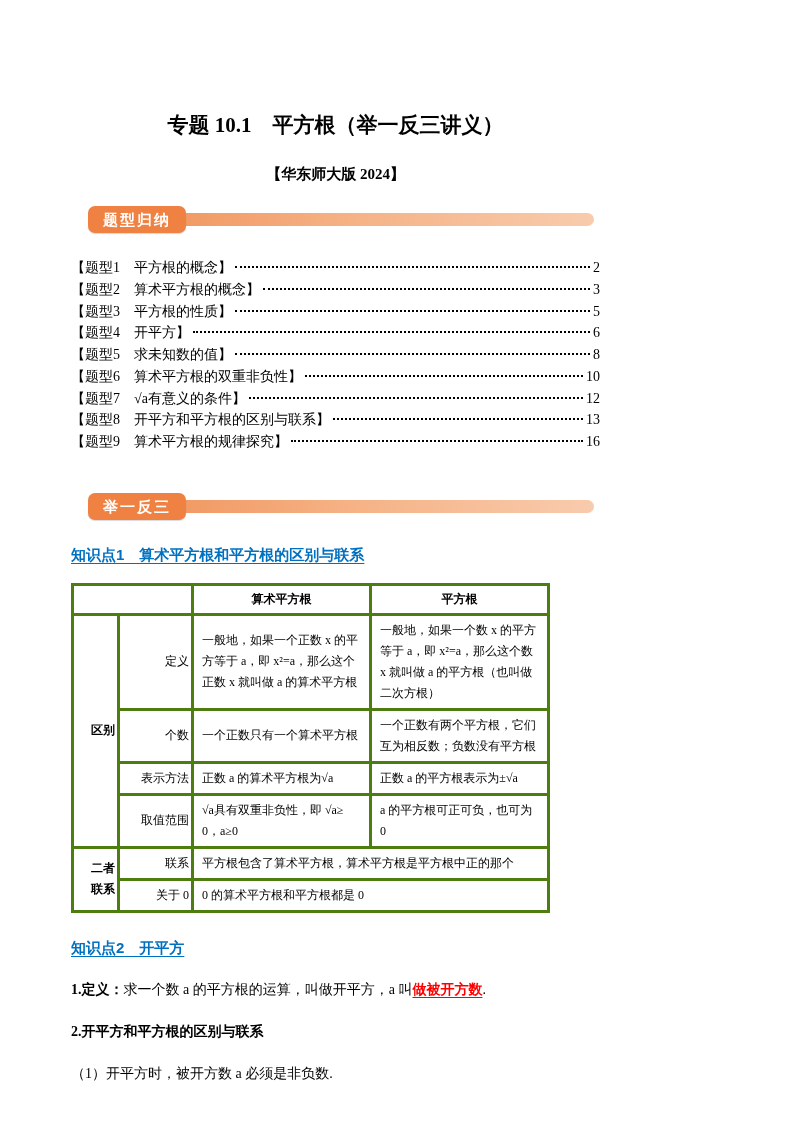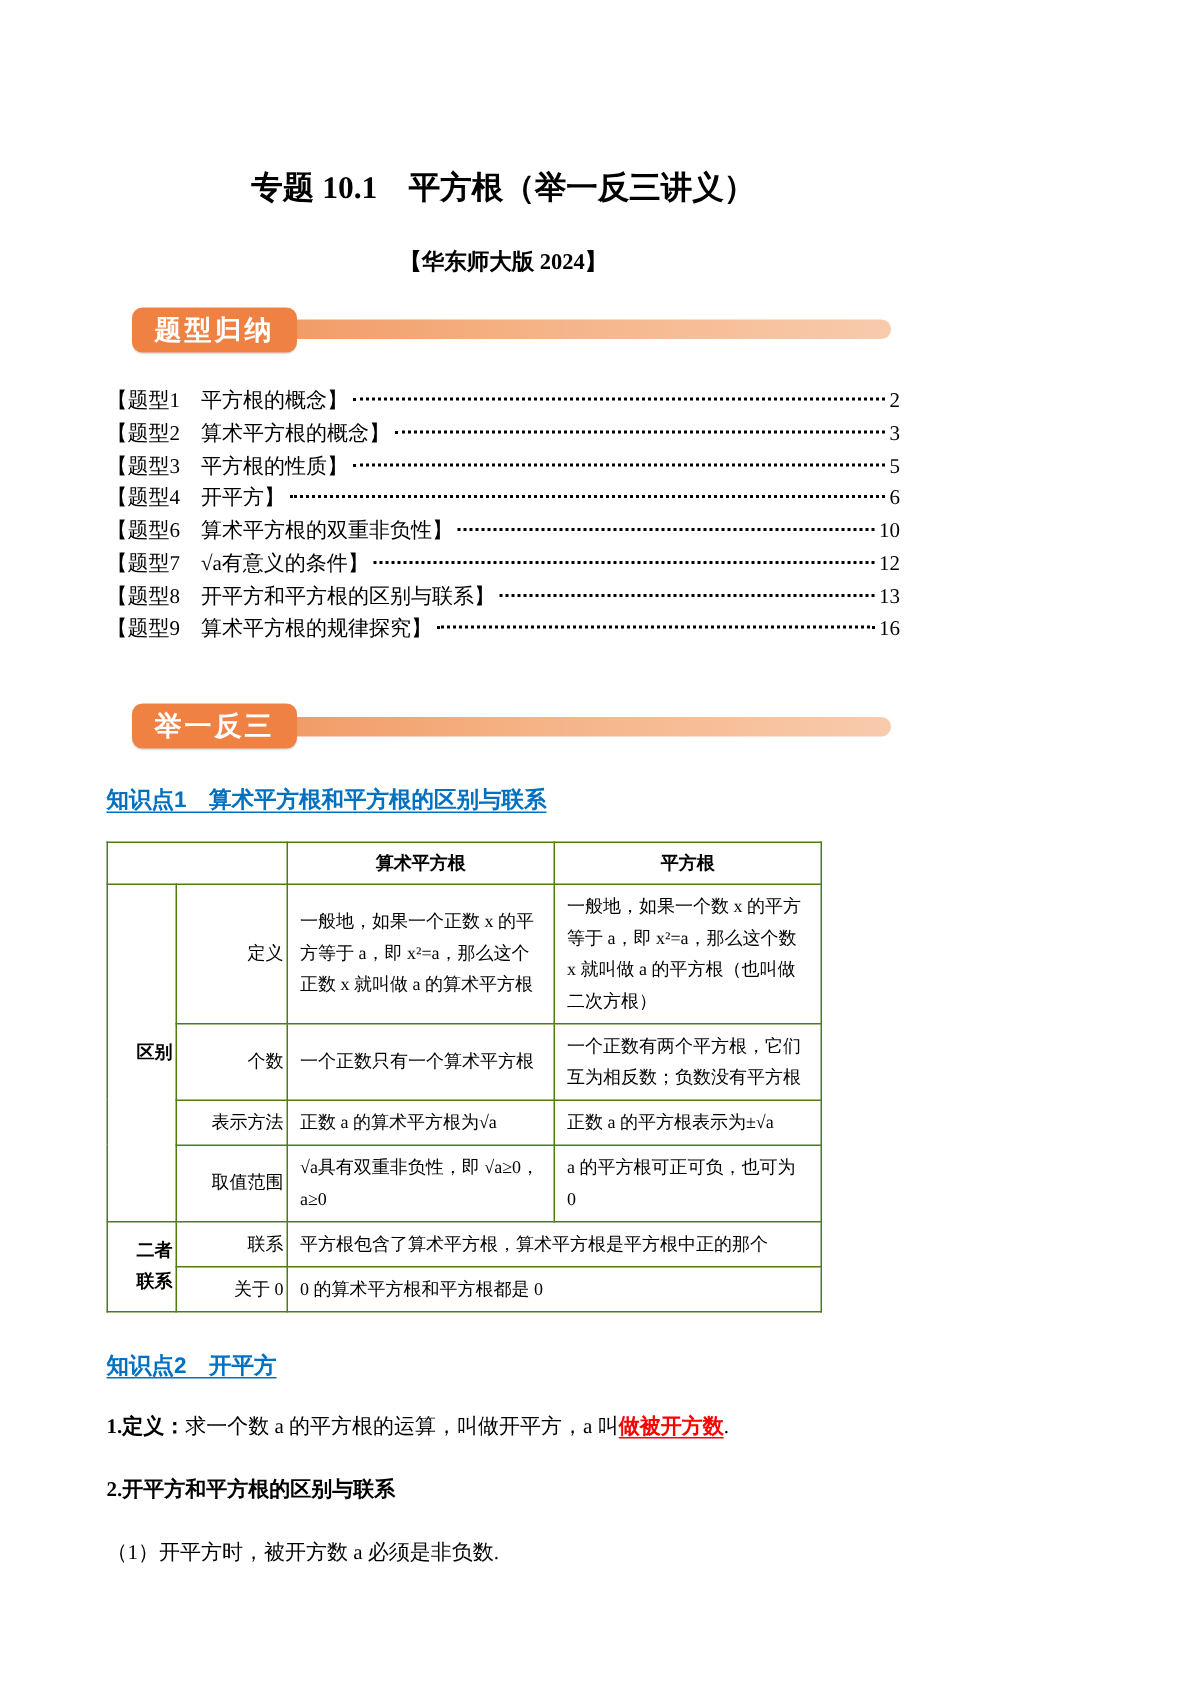--- a/index.html
+++ b/index.html
@@ -13,40 +13,40 @@
   .doc-subtitle{text-align:center;font-size:15px;font-weight:bold;margin:0 0 22px 0;}
   
   .banner{position:relative;height:27px;margin-left:17px;display:flex;align-items:center;}
   .banner .bar{
     position:absolute;left:46px;right:6px;top:7px;height:13px;
     border-radius:0 8px 8px 0;
     background:linear-gradient(to right,#F0935B 0%,#F5B183 45%,#F8CBAD 100%);
   }
   .badge{
     position:relative;z-index:1;background:#EF8243;color:#fff;font-weight:bold;
-    font-size:18px;line-height:1;padding:6px 15px;border-radius:7px;
+    font-size:15px;line-height:1;padding:6px 15px;border-radius:7px;
     font-family:"Liberation Sans","DejaVu Sans",sans-serif;letter-spacing:2px;
     box-shadow:0 1px 1px rgba(0,0,0,.15);
   }
   
   .toc{margin-top:24px;font-size:14px;text-align:right;}
   .toc-item{display:flex;align-items:baseline;line-height:21.7px;}
   .toc-label{white-space:nowrap;}
   .toc-leader{flex:1;border-bottom:2px dotted #000;margin:0 3px;transform:translateY(-4px);}
   .toc-page{white-space:nowrap;}
   .banner2{margin-top:40px;}
   
   .kp-heading{
     color:#0070C0;font-weight:bold;font-size:15px;margin:26px 0 0 0;
     text-decoration:underline;text-underline-offset:3px;
     font-family:"Liberation Sans","DejaVu Sans",sans-serif;
   }
   
   table.cmp{border-collapse:collapse;margin-top:18px;font-size:12px;table-layout:fixed;width:476px;}
-  table.cmp td{border:1px solid #4d7c0f;padding:4px 8px;line-height:1.75;vertical-align:middle;word-break:break-all;}
+  table.cmp td{border:3px solid #4d7c0f;padding:4px 8px;line-height:1.75;vertical-align:middle;word-break:break-all;}
   table.cmp td.lbl{text-align:right;padding:4px 2px;word-break:keep-all;}
   table.cmp td.hdr{text-align:center;font-weight:bold;padding:3px 2px;}
   table.cmp td.grp{text-align:right;font-weight:bold;padding:4px 2px;}
   .pre{white-space:pre-line;}
   
   .para{font-size:14px;margin:21px 0 0 0;line-height:1.5;}
   .b{font-weight:bold;}
   .red{color:#FF0000;font-weight:bold;text-decoration:underline;text-underline-offset:3px;}
 </style>
 </head>
@@ -75,20 +75,25 @@
     </div>
     <div class="toc-item">
       <span class="toc-label">【题型3　平方根的性质】</span>
       <span class="toc-leader"></span>
       <span class="toc-page">5</span>
     </div>
     <div class="toc-item">
       <span class="toc-label">【题型4　开平方】</span>
       <span class="toc-leader"></span>
       <span class="toc-page">6</span>
+    </div>
+    <div class="toc-item">
+      <span class="toc-label">【题型5　求未知数的值】</span>
+      <span class="toc-leader"></span>
+      <span class="toc-page">8</span>
     </div>
     <div class="toc-item">
       <span class="toc-label">【题型6　算术平方根的双重非负性】</span>
       <span class="toc-leader"></span>
       <span class="toc-page">10</span>
     </div>
     <div class="toc-item">
       <span class="toc-label">【题型7　√a有意义的条件】</span>
       <span class="toc-leader"></span>
       <span class="toc-page">12</span>

